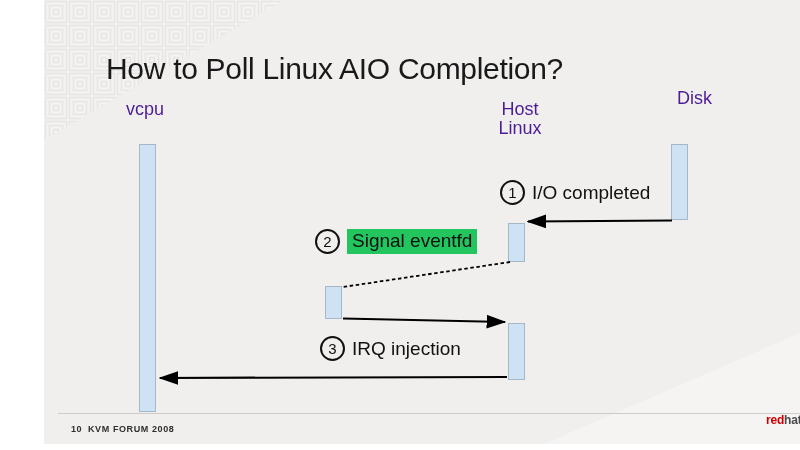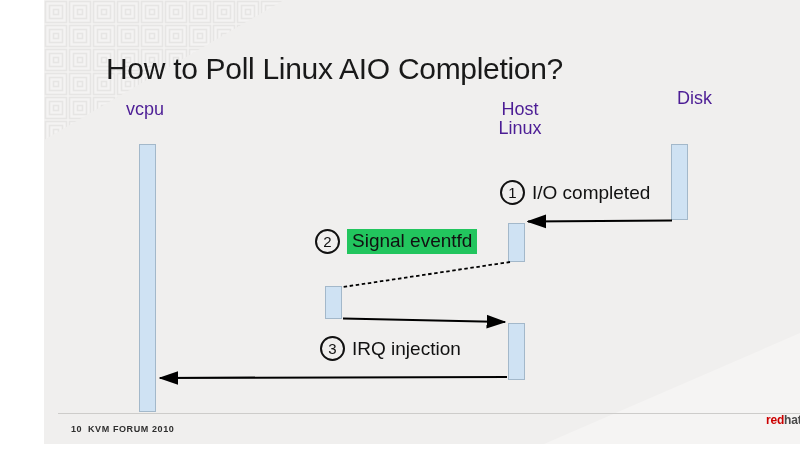--- a/index.html
+++ b/index.html
@@ -130,21 +130,21 @@
     <span class="step-label hl">Signal eventfd</span>
   </div>
 
   <div class="step step-3">
     <span class="step-circle">3</span>
     <span class="step-label">IRQ injection</span>
   </div>
 
   <div class="footer-divider"></div>
   <div class="footer-pagenum">10</div>
-  <div class="footer-event">KVM FORUM 2010</div>
+  <div class="footer-event">KVM FORUM 2008</div>
 
   <div class="logo">
     <svg width="16" height="12" viewBox="0 0 20 14">
       <path d="M3,9 C3,3.5 6.8,1.8 10,1.8 C13.2,1.8 17,3.5 17,9 L17,9.8 C13.8,11.8 6.2,11.8 3,9.8 Z" fill="#cc0000"></path>
       <path d="M1.8,9.2 C5,12 15,12 18.2,9.2 C18.2,10.8 14.2,13.4 10,13.4 C5.8,13.4 1.8,10.8 1.8,9.2 Z" fill="#7a0000"></path>
     </svg>
     <span class="logo-text"><span class="logo-red">red</span><span class="logo-hat">hat.</span></span>
   </div>
 
 </div>

